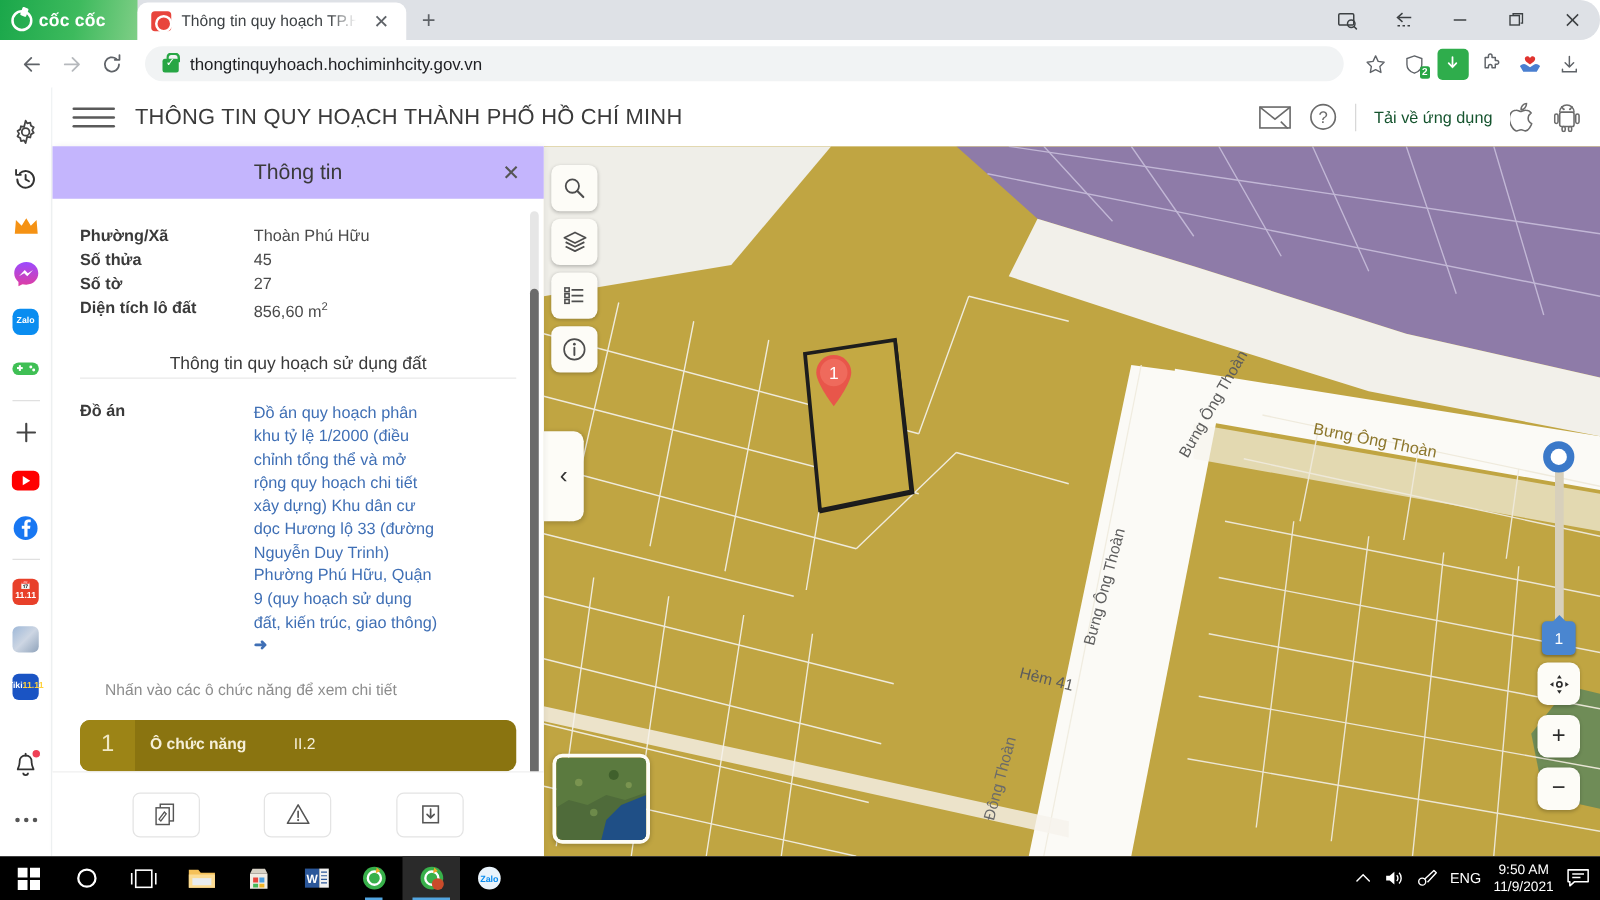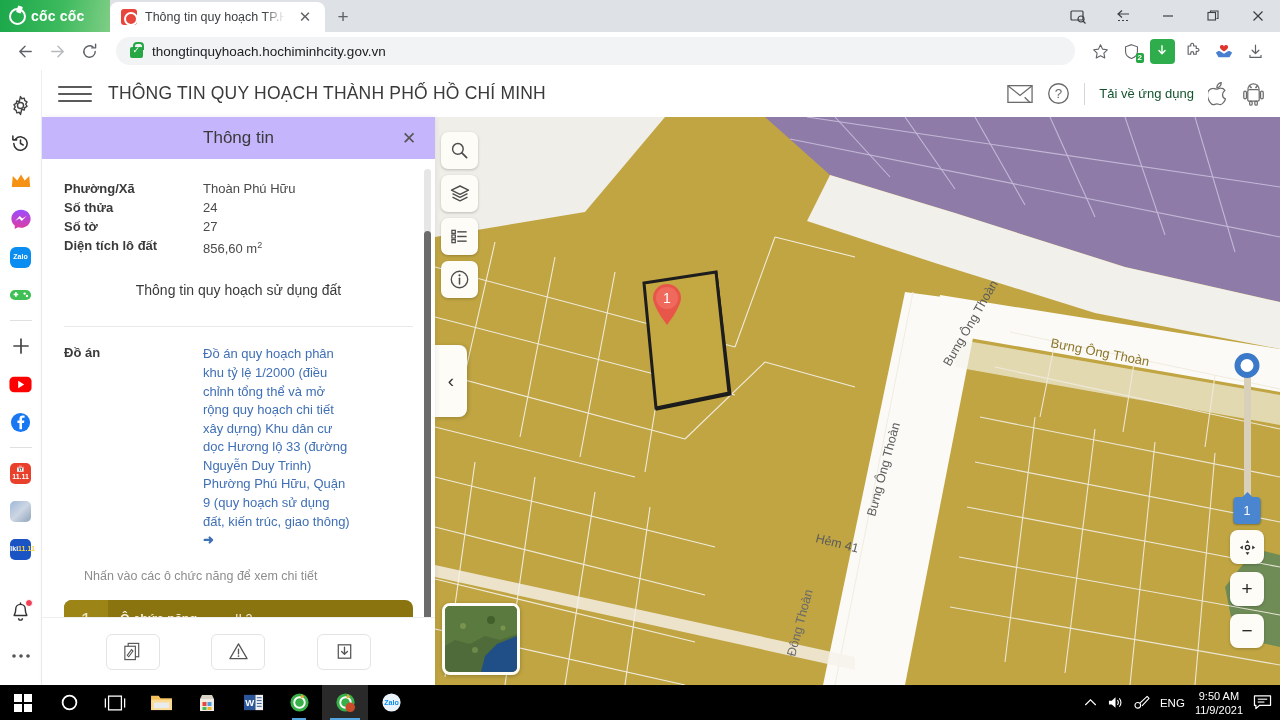--- a/index.html
+++ b/index.html
@@ -7,21 +7,21 @@
   body {
     font-family: "Liberation Sans", sans-serif;
     background: #ffffff;
     -webkit-font-smoothing: antialiased;
   }
   .screen { position: relative; width: 1280px; height: 720px; overflow: hidden; background:#fff; }
 
   
   .titlebar {
     position: absolute; top: 0; left: 0; width: 1280px; height: 32px;
-    background: #dee1e6; display: flex; align-items: flex-end;
+    background: #dee1e6; display: flex; align-items: flex-end; border-radius: 16px;
   }
   .cc-logo {
     width: 110px; height: 32px;
     background: linear-gradient(100deg,#1aa74a 0%,#3dba5d 55%,#7fce86 100%);
     display: flex; align-items: center; gap: 5px; padding-left: 9px;
     color: #fff; font-size: 14px; font-weight: bold; letter-spacing: .2px;
   }
   .cc-mark {
     width: 17px; height: 17px; border: 2.2px solid #fff; border-radius: 50%;
     position: relative; flex: none;
@@ -218,21 +218,21 @@
   .ip-body {
     flex: 1; overflow: hidden; position: relative; padding: 0 22px 0 22px;
   }
   .ip-scroll { padding-top: 20px; }
   .kv { display: flex; font-size: 13px; line-height: 19px; margin-bottom: 0px; }
   .kv .k { width: 139px; flex: none; font-weight: bold; color: #3a3a3a; }
   .kv .v { color: #4a4a4a; }
   .kv .v sup { font-size: 9px; }
   .section-title {
     text-align: center; font-size: 14px; color: #3a3a3a;
-    margin: 24px 0 0 0; padding-bottom: 28px; border-bottom: 1px solid #e9e9e9;
+    margin: 24px 0 0 0; padding-bottom: 4px; border-bottom: 1px solid #e9e9e9;
   }
   .doan { display: flex; margin-top: 18px; }
   .doan .k { width: 139px; flex:none; font-weight: bold; font-size:13px; color:#3a3a3a; }
   .doan .v {
     color: #3f6fb5; font-size: 13px; line-height: 18.6px; max-width: 150px;
   }
   .arrow-ic { color:#3f6fb5; font-weight:bold; }
   .hint {
     font-size: 12.5px; color: #8d8d8d; margin-top: 19px; padding-left: 20px;
   }
@@ -676,21 +676,21 @@
     </div>
     <div class="ip-body">
       <div class="ip-scroll">
 
         <div class="kv">
           <div class="k">Phường/Xã</div>
           <div class="v">Thoàn Phú Hữu</div>
         </div>
         <div class="kv">
           <div class="k">Số thửa</div>
-          <div class="v">24</div>
+          <div class="v">45</div>
         </div>
         <div class="kv">
           <div class="k">Số tờ</div>
           <div class="v">27</div>
         </div>
         <div class="kv">
           <div class="k">Diện tích lô đất</div>
           <div class="v">
             <span>856,60 m</span><sup>2</sup>
           </div>

